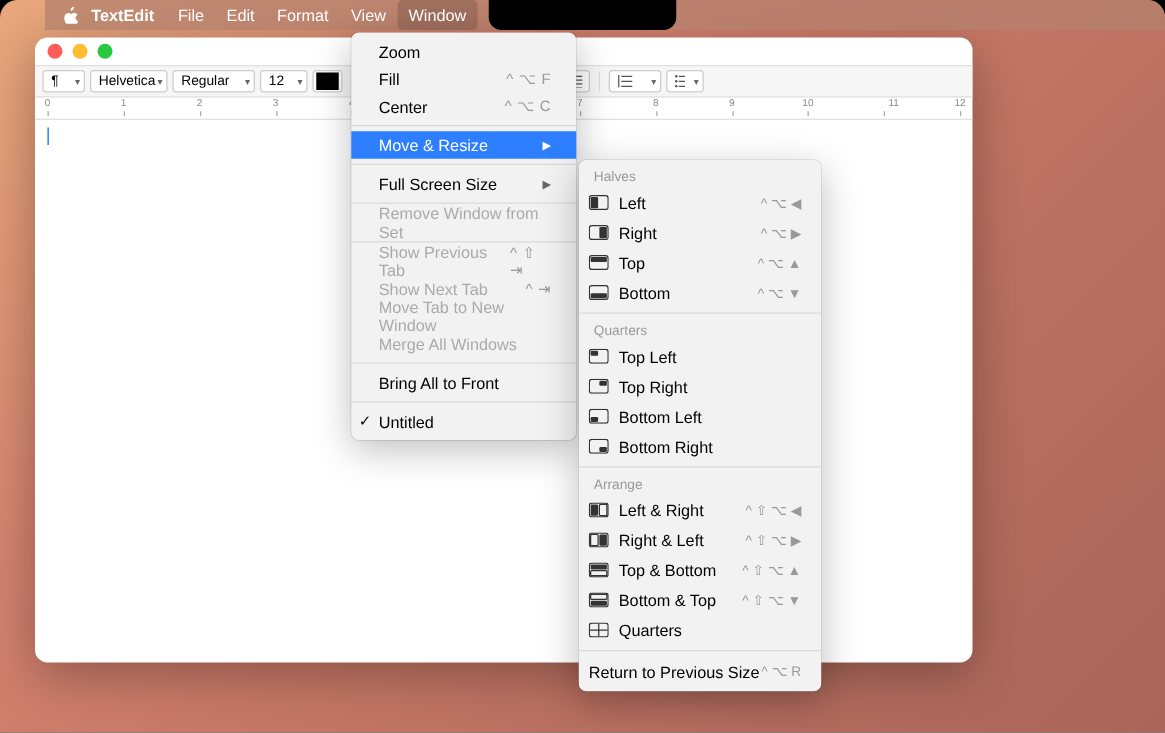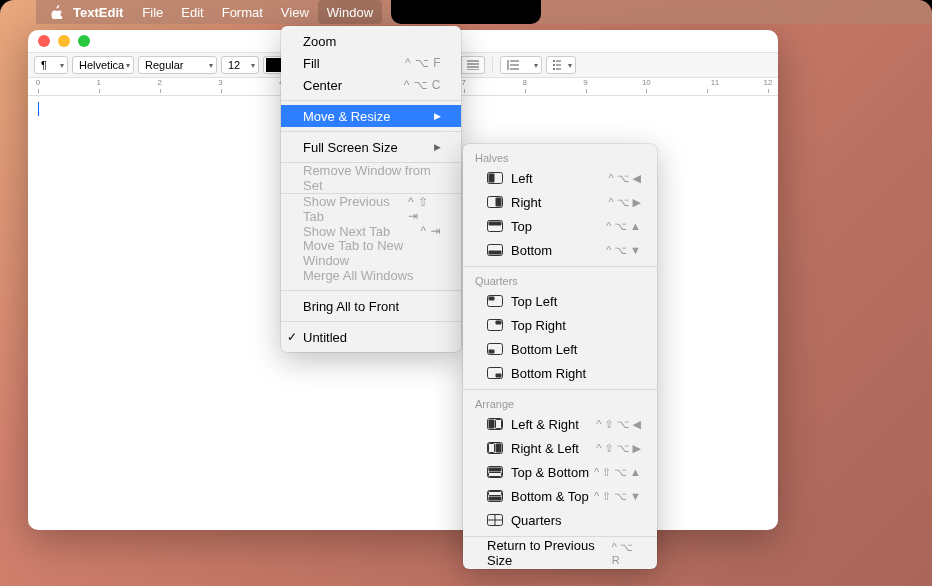--- a/index.html
+++ b/index.html
@@ -33,26 +33,26 @@
 .text-cursor { width: 1px; height: 14px; background: #0066ff; }
 .dropdown { position: absolute; background: #f2f2f2; border-radius: 6px; box-shadow: 0 0 0 0.5px rgba(0,0,0,0.15), 0 8px 30px rgba(0,0,0,0.25); font-size: 13px; padding: 4px 0; z-index: 100; }
 .dd-item { height: 22px; padding: 0 20px 0 22px; display: flex; align-items: center; justify-content: space-between; cursor: default; position: relative; }
 .dd-item.highlighted { background: #2e7fff; color: #fff; }
 .dd-item.disabled { color: #aaa; }
 .dd-item .check { position: absolute; left: 6px; font-size: 12px; }
 .dd-item .shortcut { color: #999; font-size: 12px; display: flex; gap: 0; letter-spacing: 0.5px; }
 .dd-item .sub-arrow { font-size: 9px; }
 .dd-sep { height: 1px; background: #d9d9d9; margin: 4px 0; }
 .sub-header { font-size: 11px; color: #999; padding: 4px 12px 2px 12px; }
-.sub-item { height: 24px; padding: 0 16px 0 24px; display: flex; align-items: center; gap: 0; justify-content: space-between; }
+.sub-item { height: 24px; padding: 0 16px 0 8px; display: flex; align-items: center; gap: 0; justify-content: space-between; }
 .sub-item .left { display: flex; align-items: center; gap: 8px; }
 .sub-item .icon { width: 16px; height: 12px; }
 .sub-item .shortcut { color: #999; font-size: 11px; }
 #dd-window { top: 26px; left: 281px; width: 180px; }
-#dd-sub { top: 144px; left: 463px; width: 194px; }
+#dd-sub { top: 128px; left: 463px; width: 194px; }
 svg { display: block; }
 .color-swatch { width: 18px; height: 14px; background: #000; }
 </style>
 </head>
 <body>
 
 <div class="laptop-frame">
   <div class="notch"></div>
 
   <div class="menubar">
@@ -72,21 +72,21 @@
 
   <div class="editor-window">
     <div class="title-bar">
       <div class="tl-dot tl-red"></div>
       <div class="tl-dot tl-yellow"></div>
       <div class="tl-dot tl-green"></div>
     </div>
     <div class="toolbar">
       <div class="tb-select" style="width:34px">¶</div>
       <div class="tb-select" style="width:62px">Helvetica</div>
-      <div class="tb-select" style="width:79px">Regular</div>
+      <div class="tb-select" style="width:66px">Regular</div>
       <div class="tb-select" style="width:38px">12</div>
       <div class="tb-btn">
           <span class="color-swatch"></span>
         </div>
       <div class="tb-sep"></div>
       <div class="tb-group">
         <div class="tb-btn">
             <b>B</b>
           </div>
         <div class="tb-btn">

